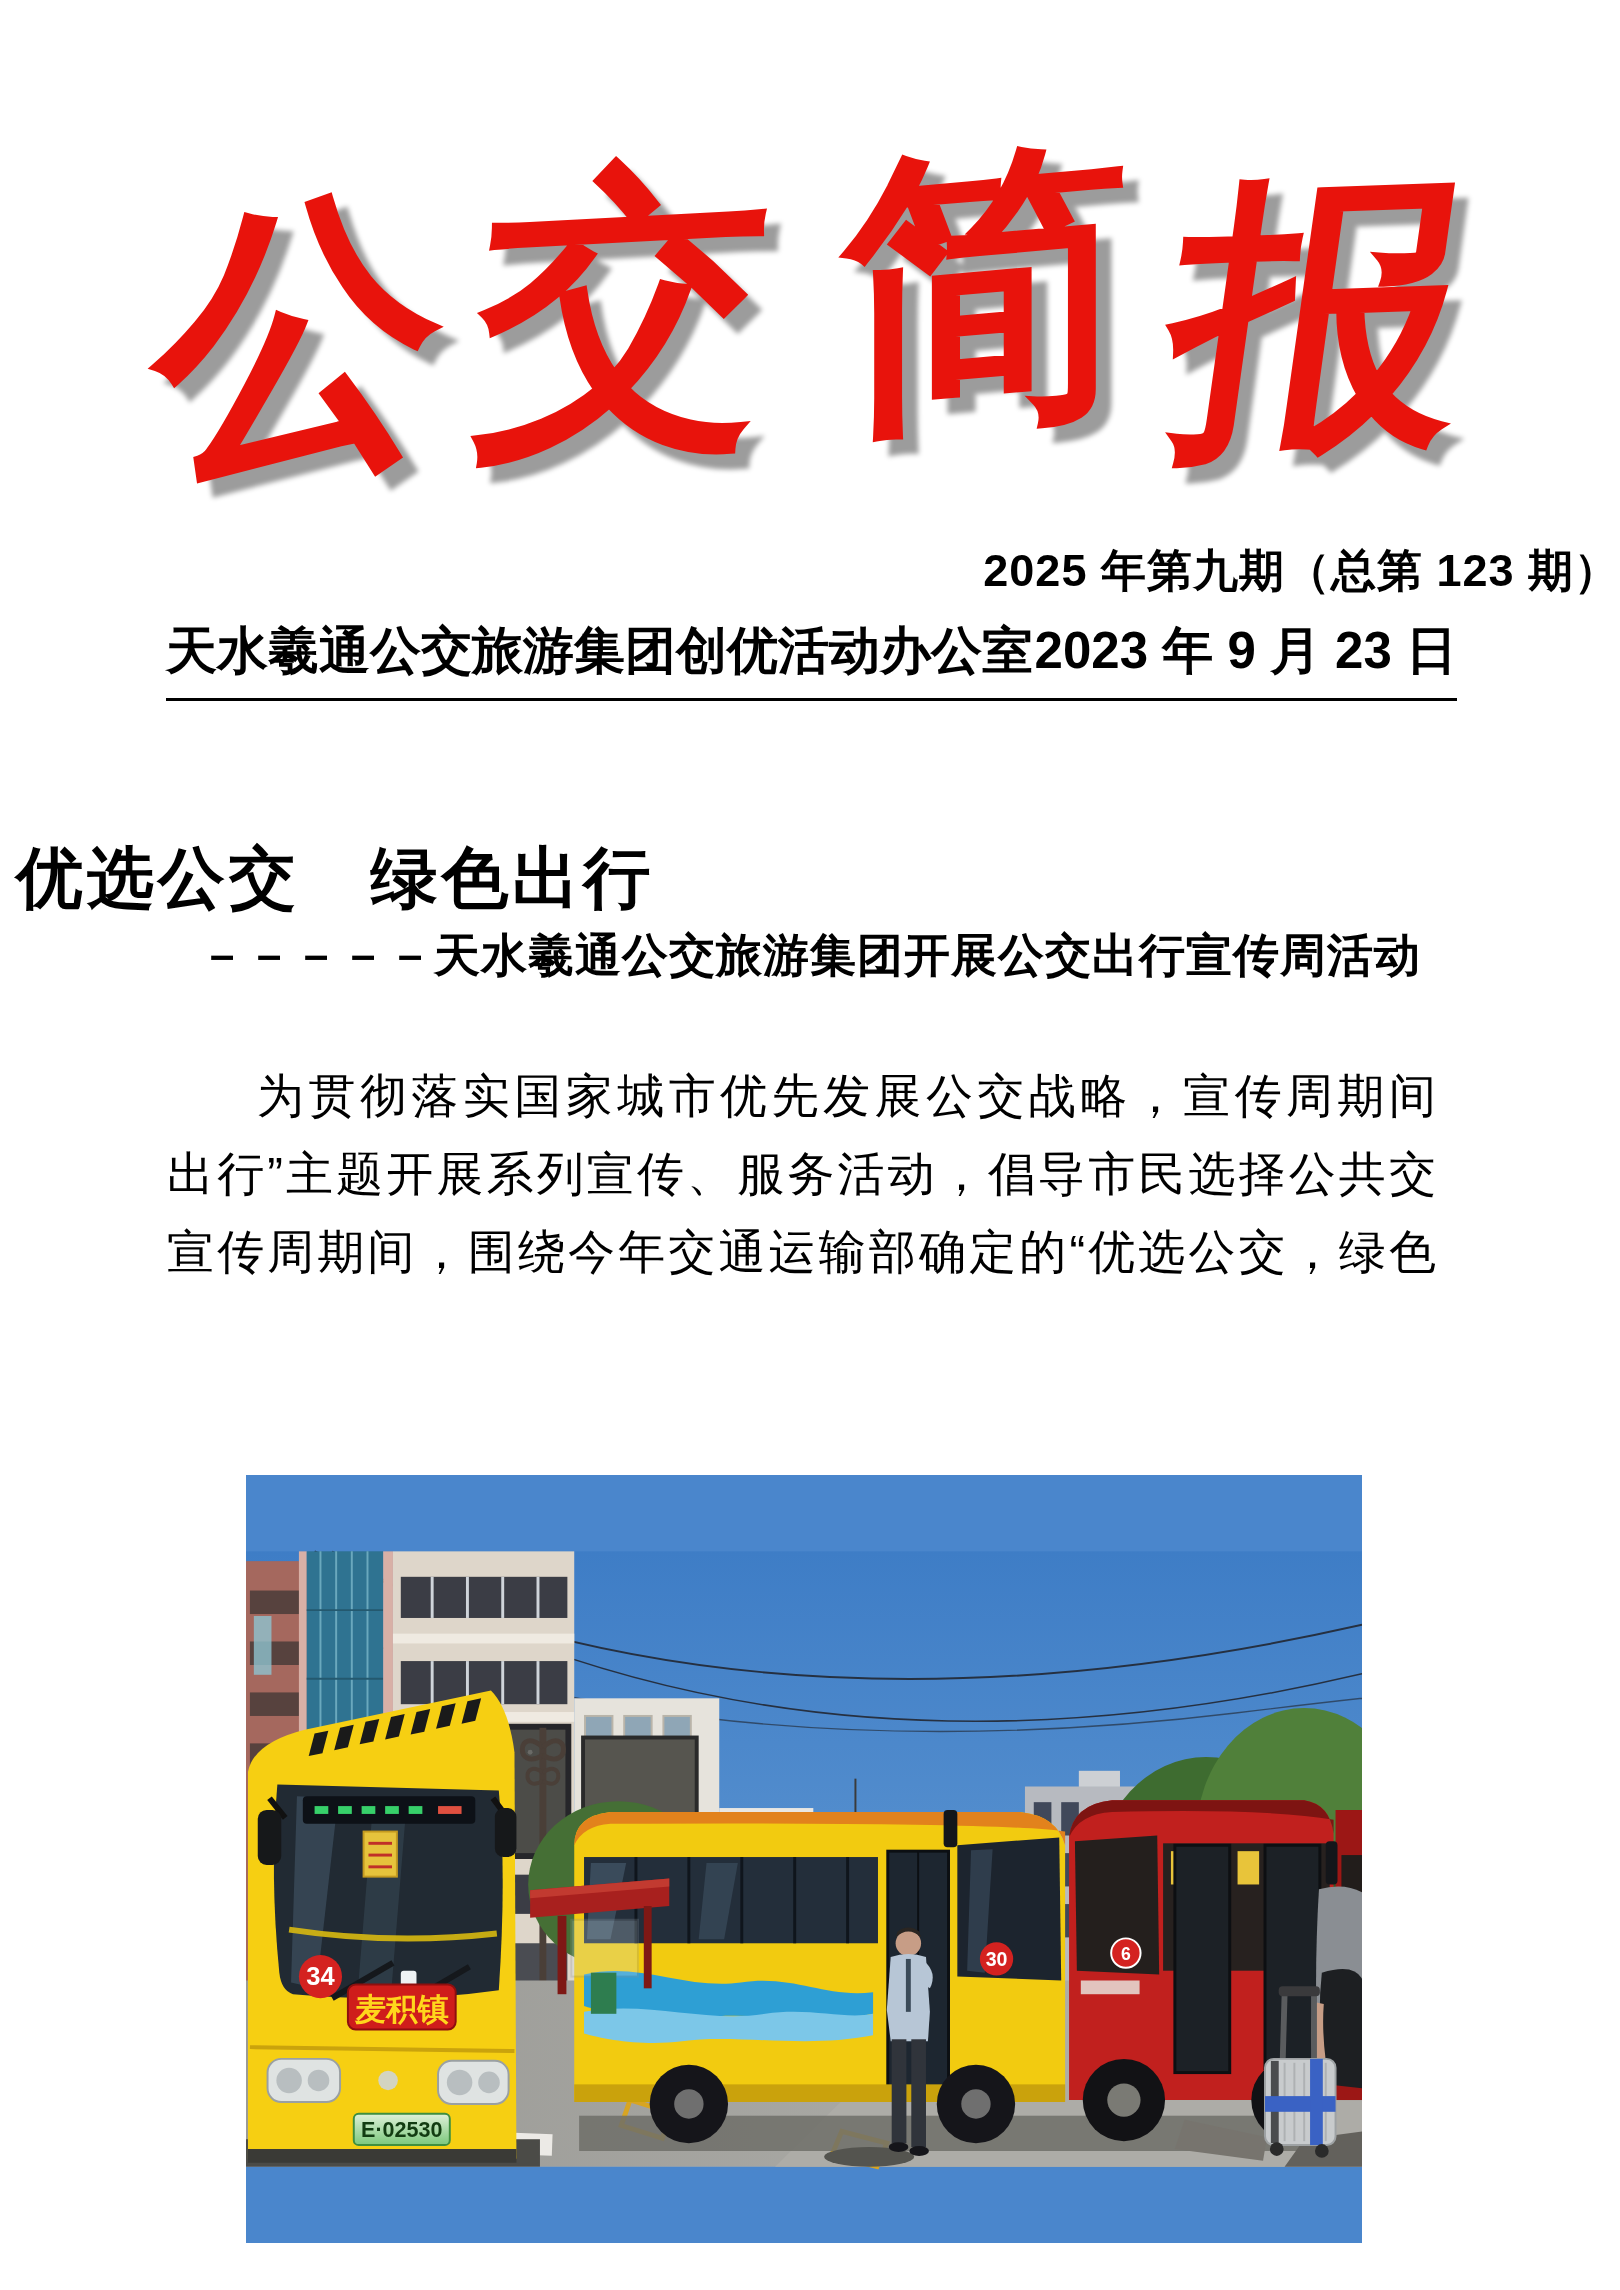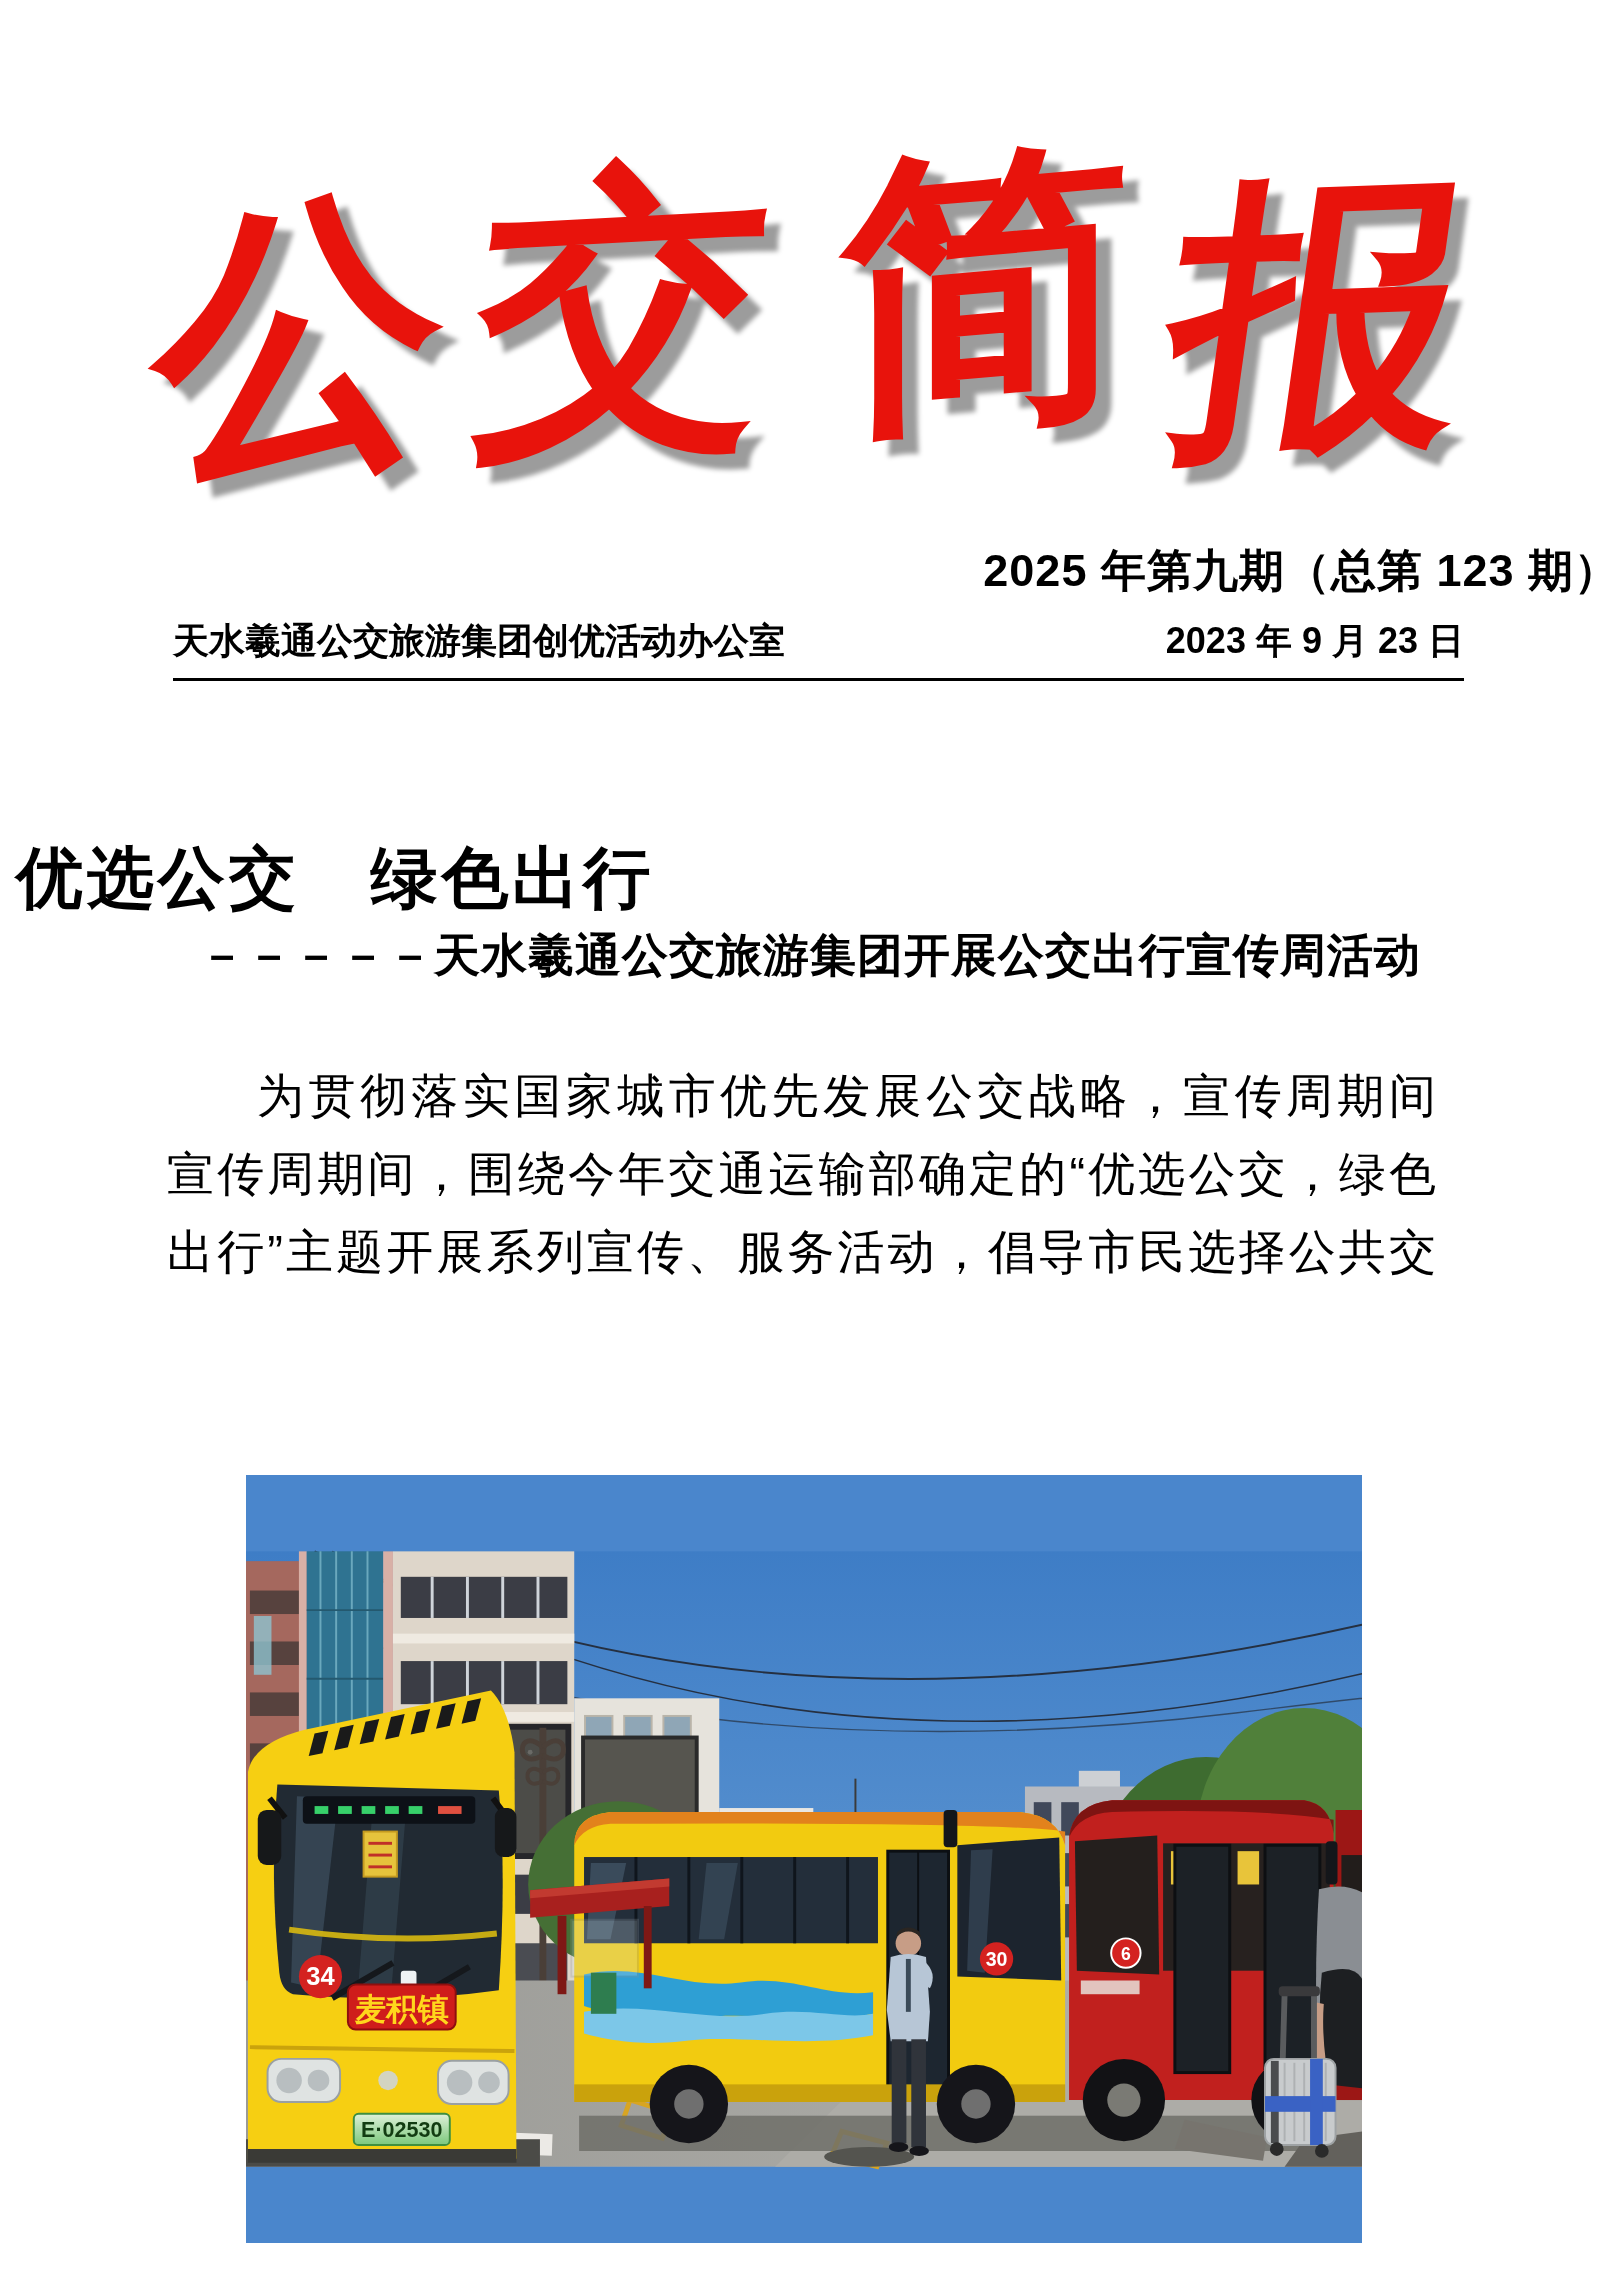--- a/index.html
+++ b/index.html
@@ -24,23 +24,23 @@
   .mh-c0{transform:rotate(-6deg) skewX(-6deg) translateY(33px);}
   .mh-c1{transform:rotate(-3deg) skewX(-9deg) translateY(5.9px);margin-left:33px;}
   .mh-c2{transform:rotate(-5deg) skewX(-5deg) translateY(-13.7px);margin-left:69px;}
   .mh-c3{transform:rotate(-2deg) skewX(-10deg) translateY(13.7px);margin-left:45px;}
 
   .issue-line{
     position:absolute;top:541px;left:0;width:100%;
     text-align:right;font-size:45px;font-weight:bold;letter-spacing:1px;
   }
   .header-line{
-    position:absolute;top:617px;left:173px;width:1291px;
+    position:absolute;top:617px;left:166px;width:1291px;
     display:flex;justify-content:space-between;align-items:flex-end;
-    font-size:36px;font-weight:bold;
+    font-size:51px;font-weight:bold;
     border-bottom:3.9px solid #000;padding-bottom:11.8px;
   }
   .article-title{
     position:absolute;top:817px;left:0;width:100%;margin:16px;
     text-align:left;font-size:67px;font-weight:bold;letter-spacing:3.9px;
   }
   .article-subtitle{
     position:absolute;top:925px;left:0;width:100%;
     text-align:center;font-size:46px;font-weight:bold;letter-spacing:1px;
   }
@@ -72,22 +72,22 @@
     <span>天水羲通公交旅游集团创优活动办公室</span>
     <span>2023 年 9 月 23 日</span>
   </div>
 
   <h1 class="article-title">优选公交　绿色出行</h1>
 
   <div class="article-subtitle">－－－－－天水羲通公交旅游集团开展公交出行宣传周活动</div>
 
   <div class="body-text">
     <div class="bline indent">为贯彻落实国家城市优先发展公交战略，宣传周期间</div>
+    <div class="bline">出行”主题开展系列宣传、服务活动，倡导市民选择公共交</div>
     <div class="bline">宣传周期间，围绕今年交通运输部确定的“优选公交，绿色</div>
-    <div class="bline">出行”主题开展系列宣传、服务活动，倡导市民选择公共交</div>
   </div>
 
   <div class="photo">
     <svg viewBox="0 0 1139 628">
       <defs>
         <linearGradient id="skyG" x1="0" y1="0" x2="0" y2="1">
           <stop offset="0" stop-color="#3e7dc6"></stop>
             <stop offset="1" stop-color="#6ba0d6"></stop>
         </linearGradient>
         <linearGradient id="plateG" x1="0" y1="0" x2="0" y2="1">

